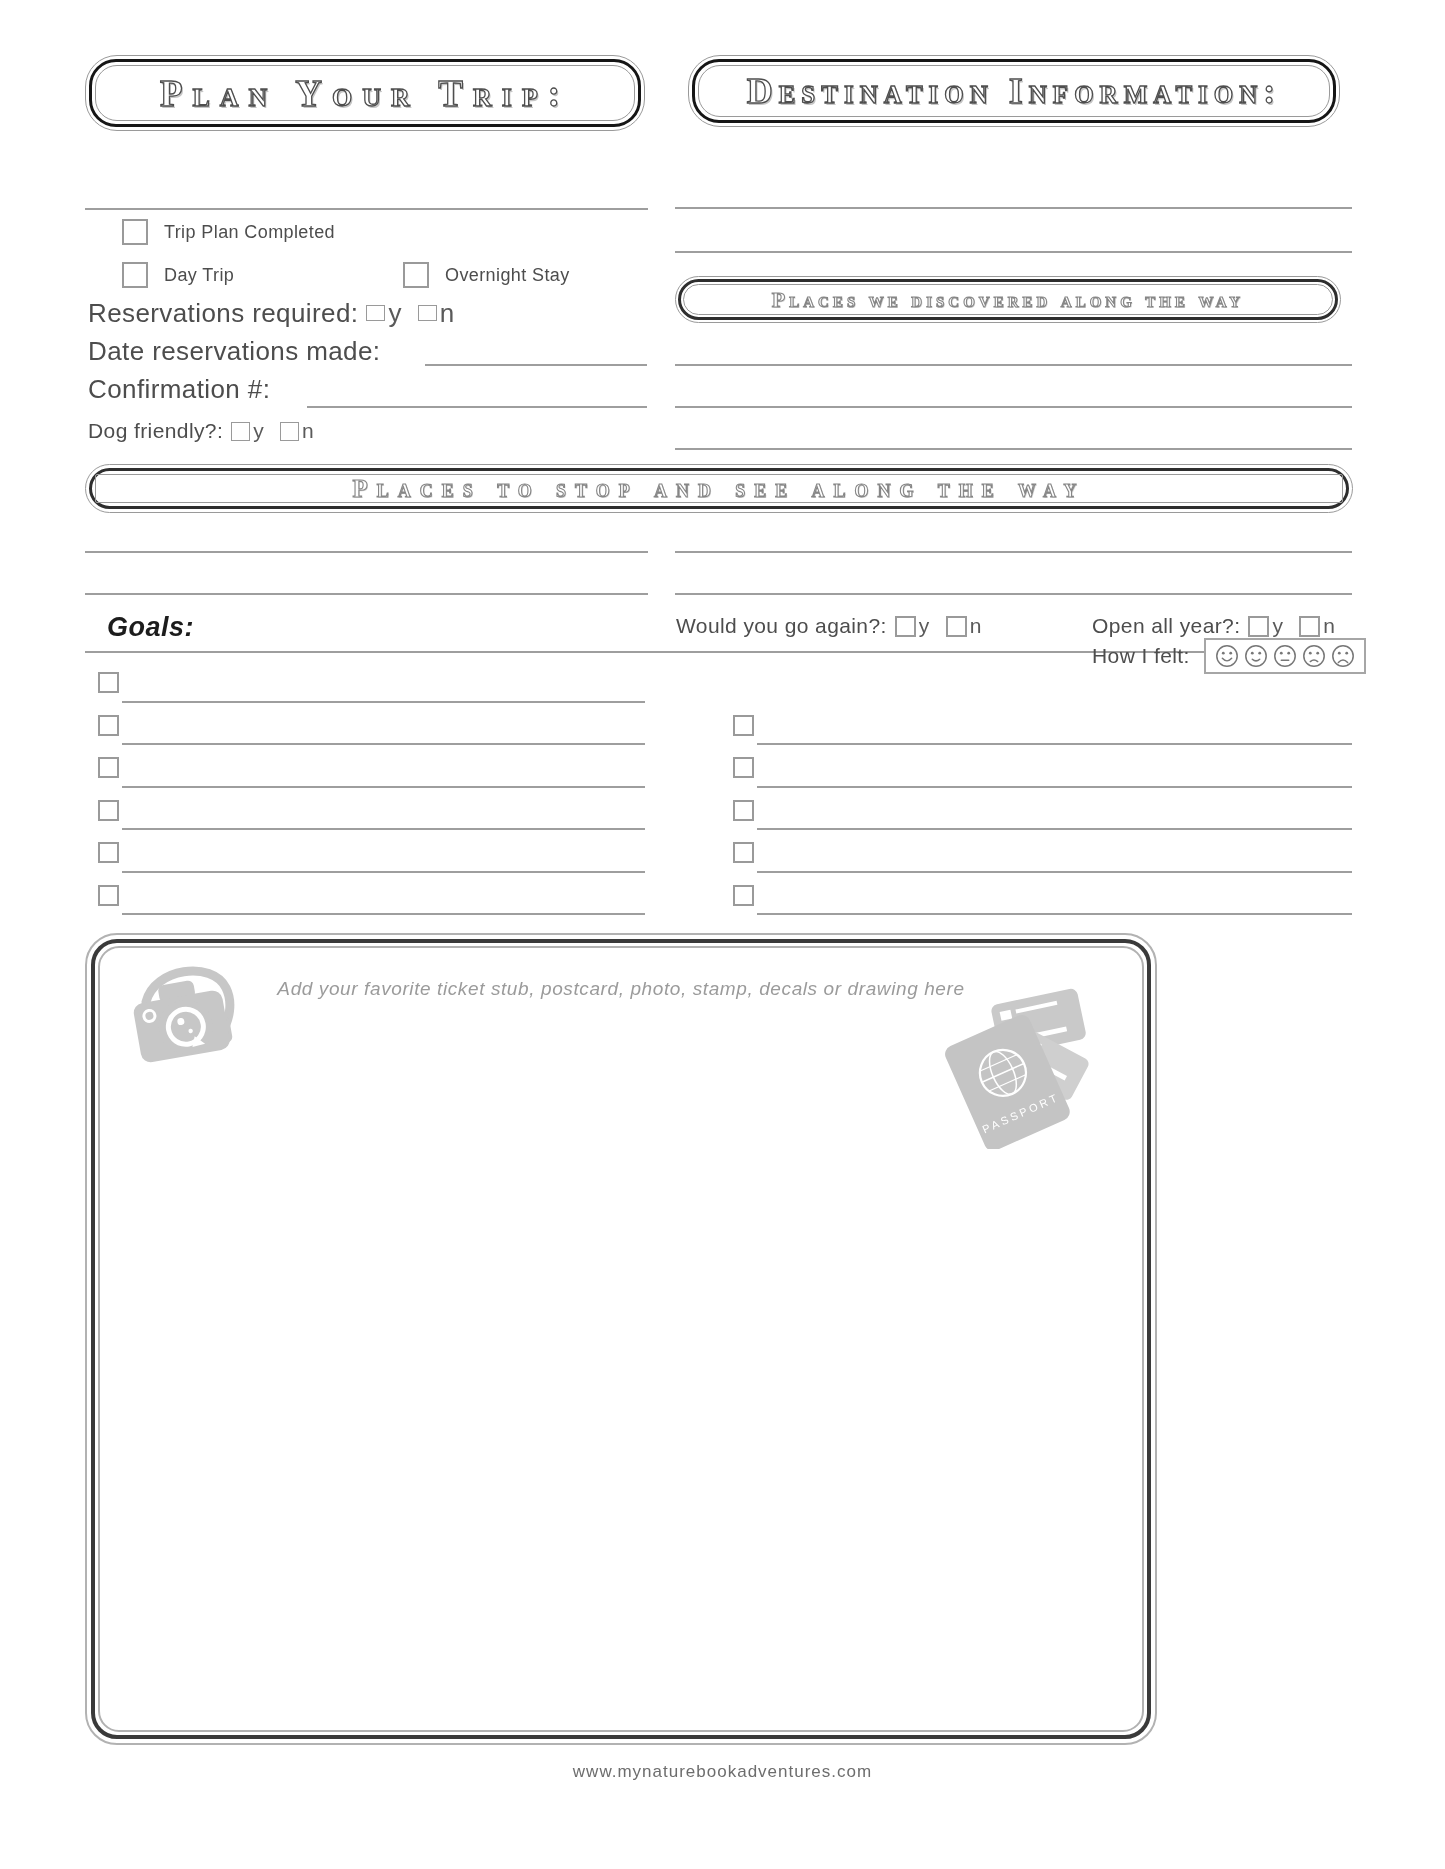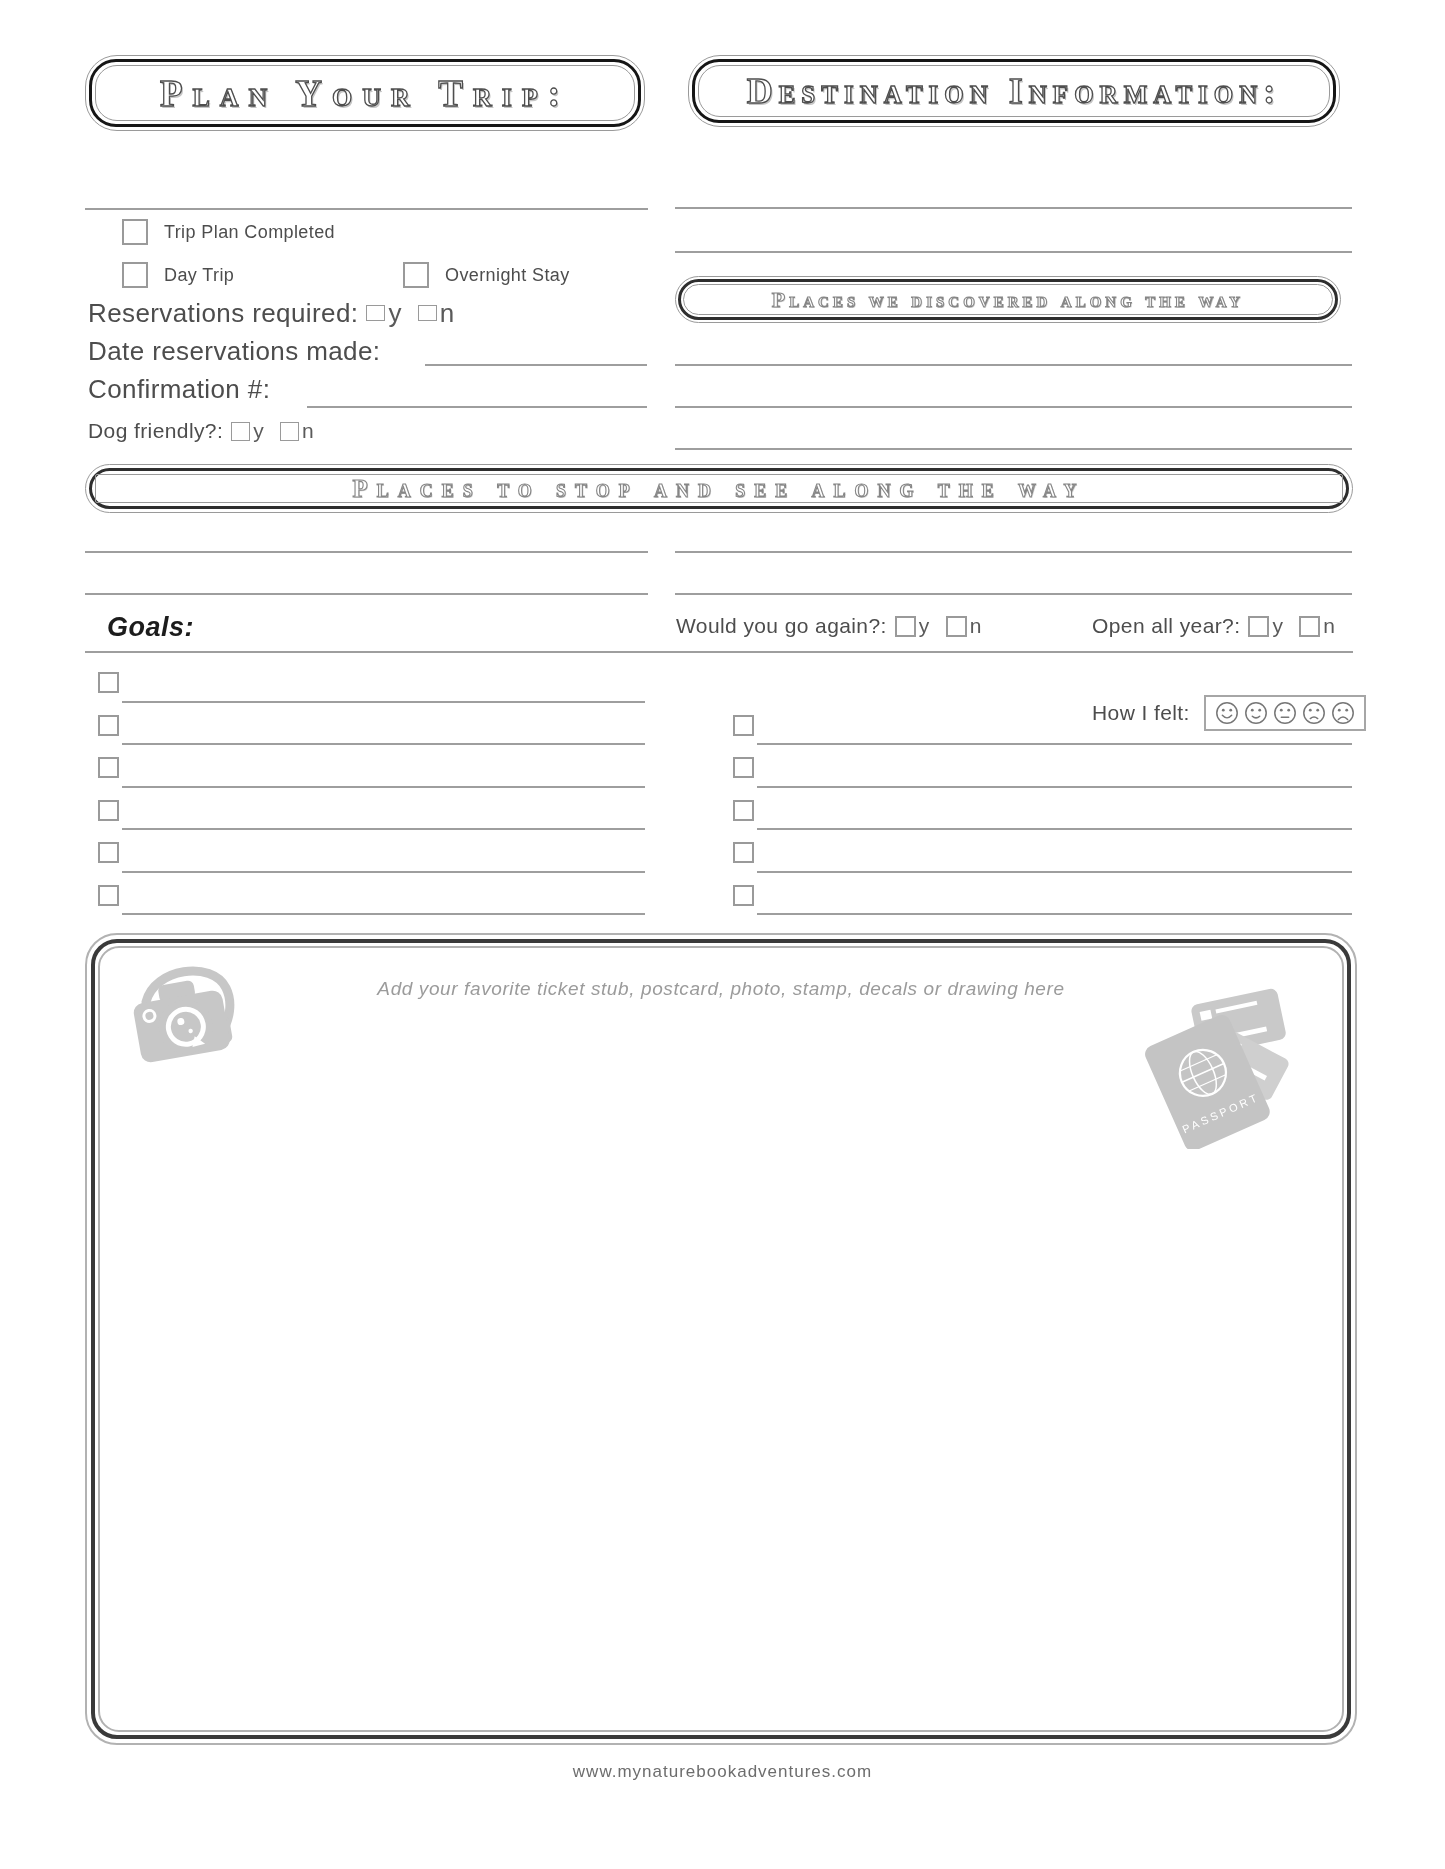--- a/index.html
+++ b/index.html
@@ -166,21 +166,21 @@
   <div class="abs row" style="left:1092px;top:611px;height:30px;">
     <span class="lbl f21">Open all year?:</span>
     <span class="cb cb22 gap8"></span>
     <span class="lbl f21 yn" style="margin-left:3px;">y</span>
     <span class="cb cb22 gap16"></span>
     <span class="lbl f21 yn" style="margin-left:3px;">n</span>
   </div>
 
   <div class="abs wline" style="left:85px;top:651px;width:1268px;"></div>
 
-  <div class="abs row" style="left:1092px;top:693px;height:40px;">
+  <div class="abs row" style="left:1092px;top:636px;height:40px;">
     <span class="lbl f21" style="margin-right:14px;">How I felt:</span>
     <span class="faces-box">
       <svg width="26" height="26" viewBox="0 0 28 28">
         <circle cx="14" cy="14" r="11" fill="none" stroke="#777" stroke-width="1.6"></circle>
         <circle cx="10" cy="11" r="1.5" fill="#777"></circle>
           <circle cx="18" cy="11" r="1.5" fill="#777"></circle>
         <path d="M9 16.5 Q14 22 19 16.5" fill="none" stroke="#777" stroke-width="1.6" stroke-linecap="round"></path>
       </svg>
       <svg width="26" height="26" viewBox="0 0 28 28">
         <circle cx="14" cy="14" r="11" fill="none" stroke="#777" stroke-width="1.6"></circle>
@@ -226,21 +226,21 @@
   <div class="abs wline" style="left:757px;top:743px;width:595px;"></div>
   <span class="abs cb cb22" style="left:733px;top:757px;"></span>
   <div class="abs wline" style="left:757px;top:786px;width:595px;"></div>
   <span class="abs cb cb22" style="left:733px;top:800px;"></span>
   <div class="abs wline" style="left:757px;top:828px;width:595px;"></div>
   <span class="abs cb cb22" style="left:733px;top:842px;"></span>
   <div class="abs wline" style="left:757px;top:871px;width:595px;"></div>
   <span class="abs cb cb22" style="left:733px;top:885px;"></span>
   <div class="abs wline" style="left:757px;top:913px;width:595px;"></div>
 
-  <div class="abs" style="left:85px;top:933px;width:1272px;height:812px;">
+  <div class="abs" style="left:85px;top:933px;width:1072px;height:812px;">
     <div class="frame1">
         <div class="frame2">
           <div class="frame3">
 
       <svg class="abs" style="left:22px;top:12px;" width="135" height="115" viewBox="0 0 135 115">
         <path d="M24 42 C 32 8, 90 0, 104 28 C 111 42, 108 60, 99 74" stroke="#c7c7c7" stroke-width="9" fill="none" stroke-linecap="round"></path>
         <g fill="#c7c7c7" transform="rotate(-10 62 62)">
           <rect x="90" y="62" width="17" height="28" rx="6"></rect>
           <rect x="42" y="22" width="36" height="18" rx="6"></rect>
           <rect x="14" y="36" width="90" height="60" rx="10"></rect>

